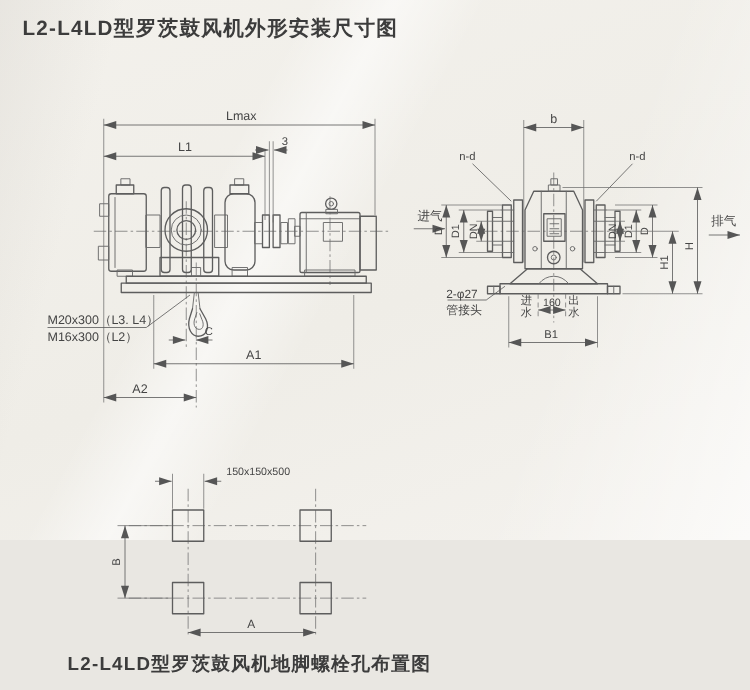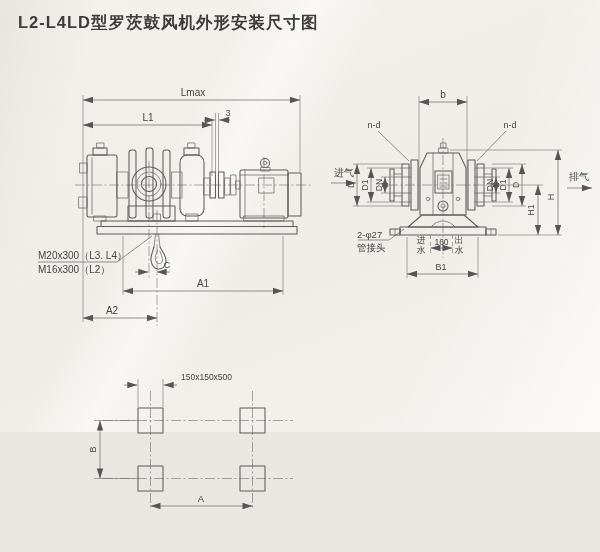--- a/index.html
+++ b/index.html
@@ -307,14 +307,15 @@
         <line class="ext" x1="94" y1="478.5" x2="137" y2="478.5"></line>
         <line class="dim" x1="100" y1="420.5" x2="100" y2="478.5" marker-start="url(#ah)" marker-end="url(#ah)"></line>
         <text class="t t9" text-anchor="middle" transform="rotate(-90 96 449.5)" x="96" y="449.5">B</text>
 
         <line class="dim" x1="150.5" y1="506" x2="252.5" y2="506" marker-start="url(#ah)" marker-end="url(#ah)"></line>
         <text class="t t95" text-anchor="middle" x="201" y="502">A</text>
       </g>
     </g>
   </svg>
 
+  <div class="caption">L2-L4LD型罗茨鼓风机地脚螺栓孔布置图</div>
 
 </div>
 
 </body></html>

